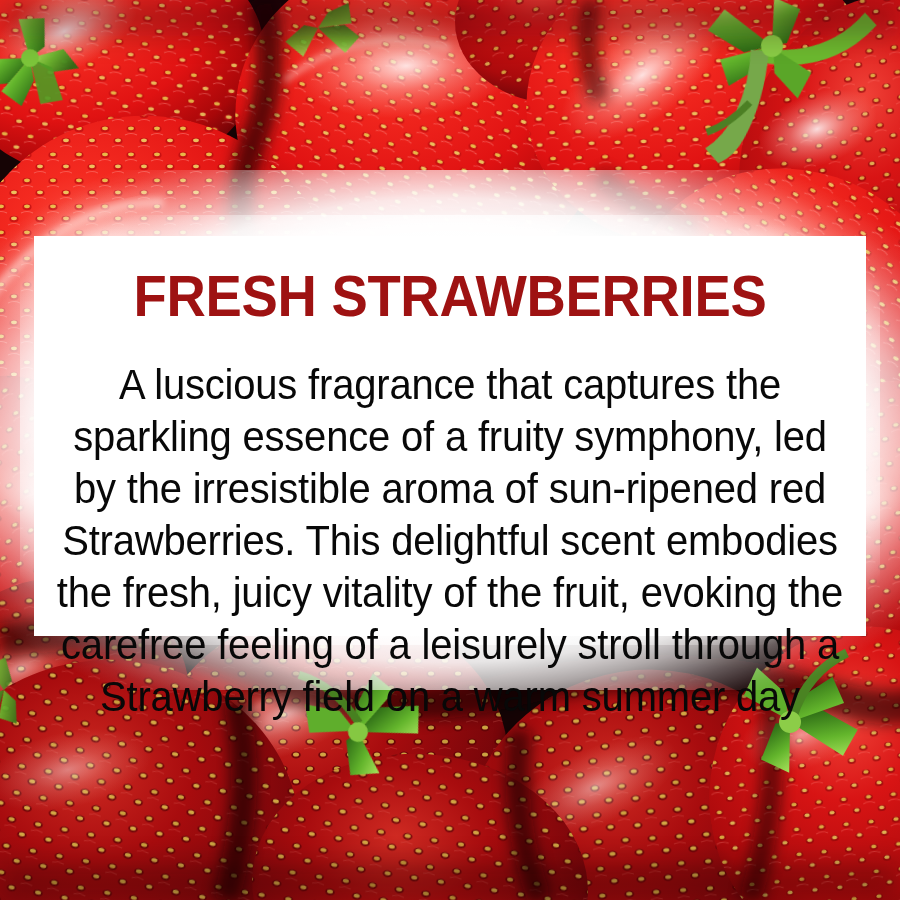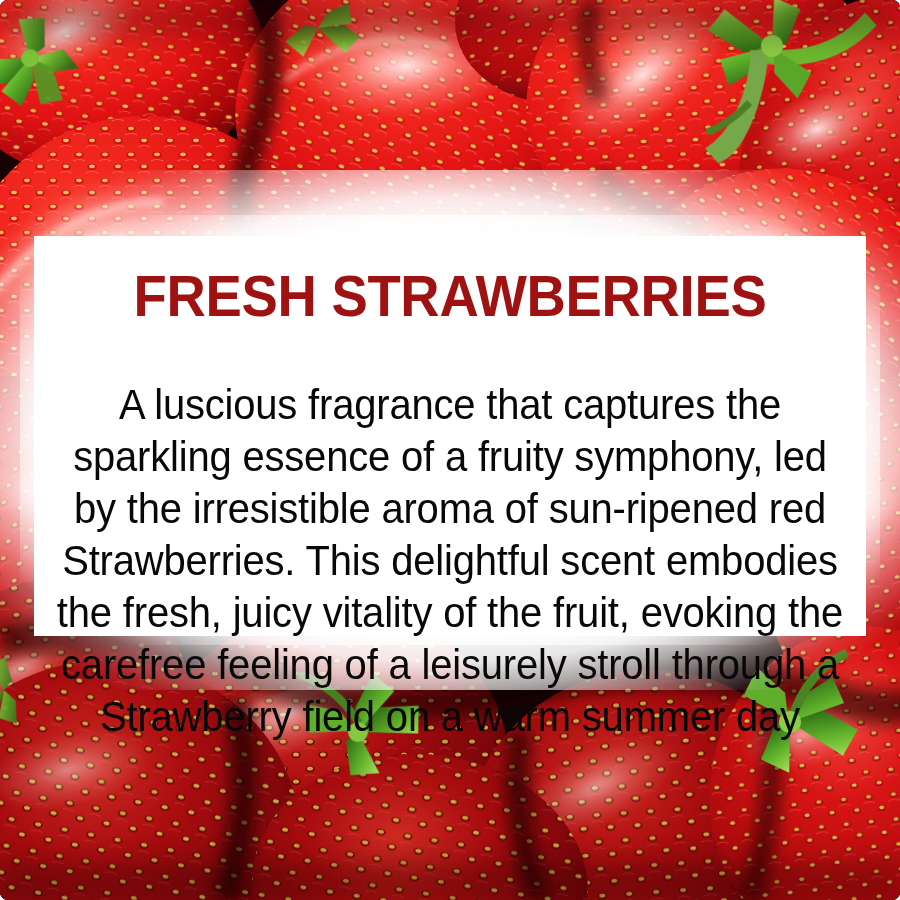--- a/index.html
+++ b/index.html
@@ -8,21 +8,20 @@
     padding: 0;
     background: #ffffff;
   }
   #poster {
     position: relative;
     width: 900px;
     height: 900px;
     overflow: hidden;
     background: #120304;
     font-family: "Liberation Sans", sans-serif;
-    border-radius: 8px;
   }
 
   
   #berry-photo {
     position: absolute;
     inset: 0;
     width: 900px;
     height: 900px;
   }
 
@@ -97,21 +96,20 @@
     position: absolute;
     top: 358px;
     left: 24px;
     width: 852px;
     text-align: center;
     color: #080808;
     font-size: 43px;
     line-height: 52px;
     font-weight: 400;
     letter-spacing: -0.2px;
-    margin-top: 20px;
   }
   #body-copy .line {
     display: block;
     white-space: nowrap;
     transform: scaleX(0.93);
     transform-origin: center;
   }
 </style>
 </head>
 <body>

